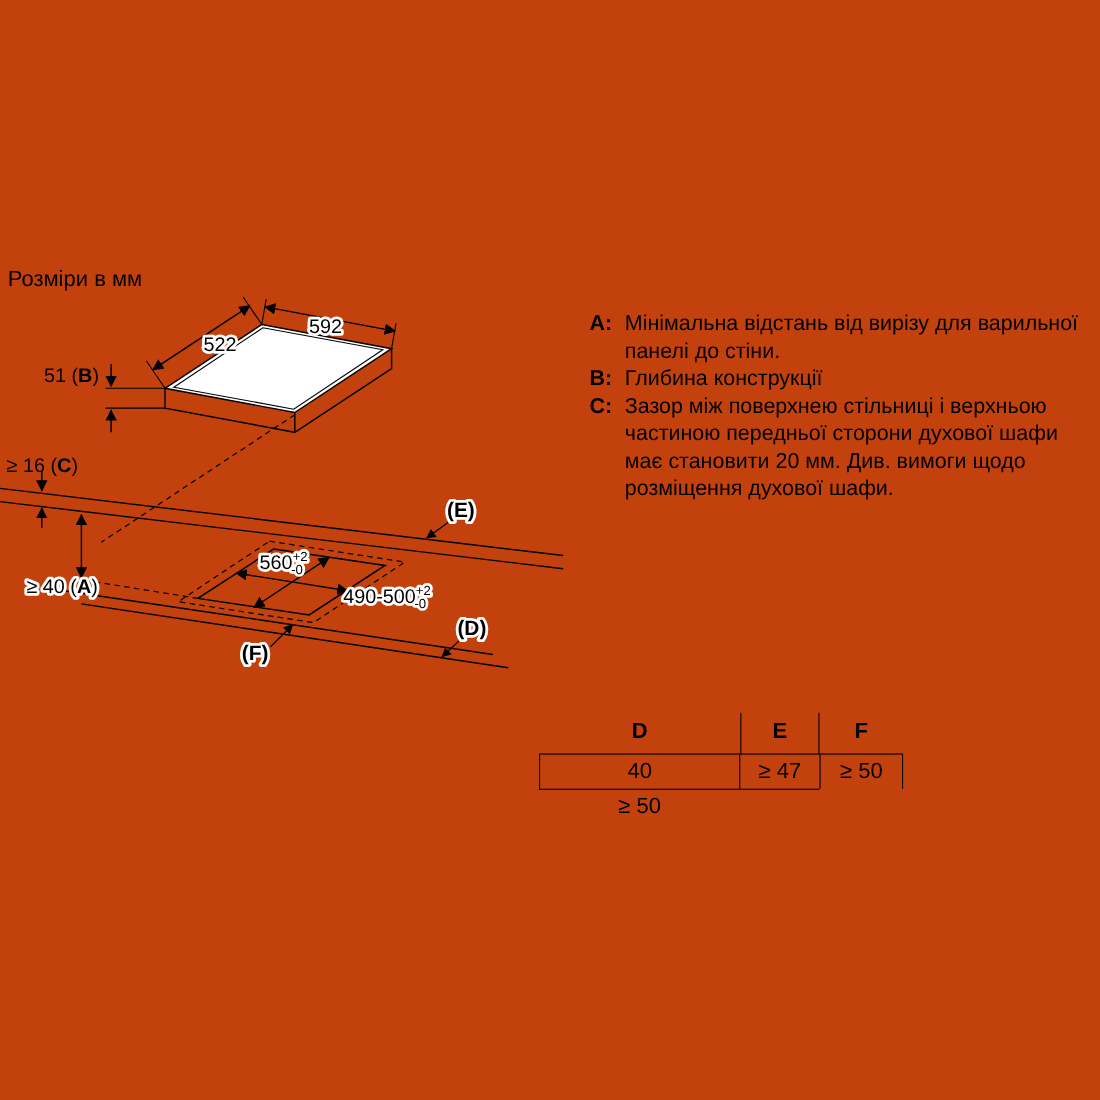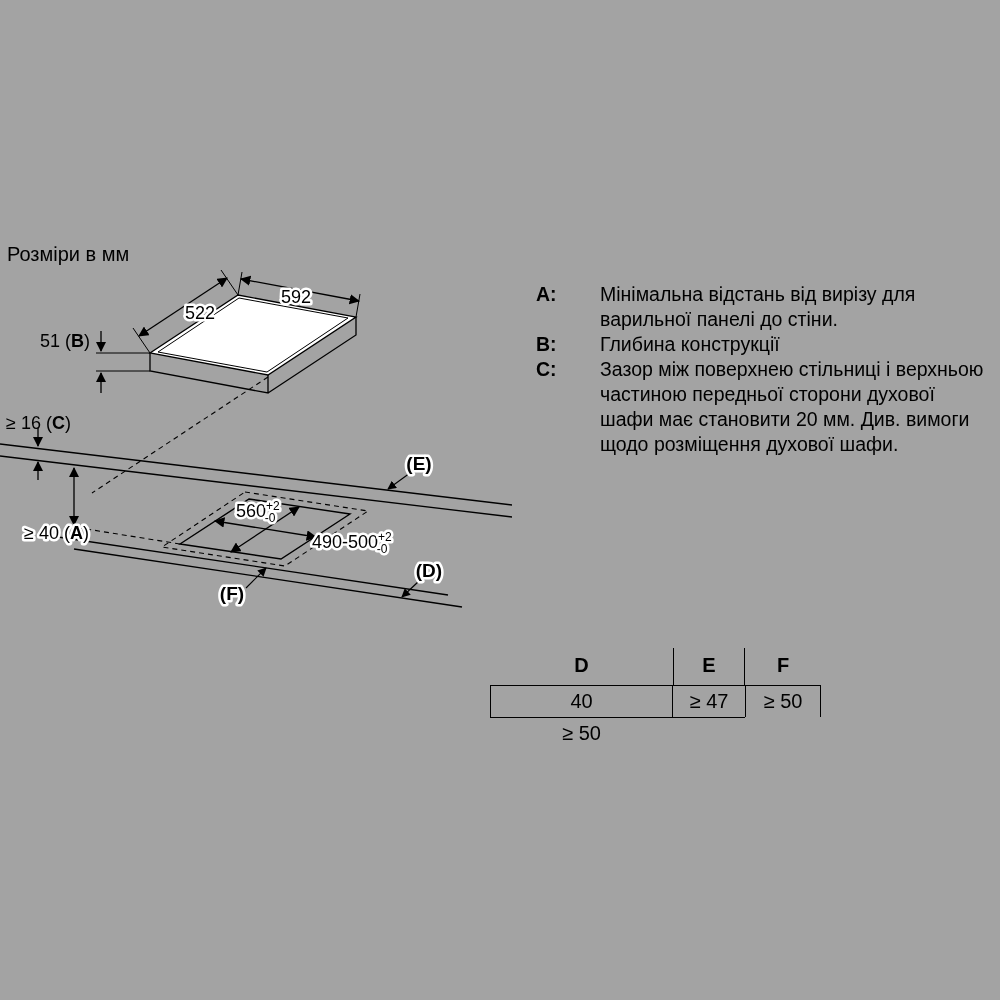--- a/index.html
+++ b/index.html
@@ -1,36 +1,36 @@
 <!DOCTYPE html>
 <html><head>
 <meta charset="utf-8">
 <style>
   html,body{margin:0;padding:0;background:#fff;}
   .canvas{
-    position:relative;width:1000px;height:1000px;background:#a3a3a3;
+    position:relative;width:1000px;height:1000px;background:#c2410c;
     font-family:"Liberation Sans",sans-serif;color:#000;overflow:hidden;
   }
   .page-title{
     position:absolute;left:7px;top:243px;font-size:20px;color:#000;
   }
   .diagram-svg{position:absolute;left:0;top:240px;}
   .dash{stroke-dasharray:5 4;stroke-width:1.1;}
   .dim{font-size:18px;fill:#000;}
   .tol{font-size:12px;fill:#000;}
   .lbl{font-size:19px;font-weight:bold;fill:#000;}
   .halo{paint-order:stroke;stroke:#ffffff;stroke-width:5px;stroke-linejoin:round;}
   .bold{font-weight:bold;}
   .rightcol{
     position:absolute;left:536px;top:282px;width:452px;
     font-size:19.5px;line-height:25px;
   }
   .def{display:flex;}
   .def .k{width:32px;flex:none;font-weight:bold;}
-  .def .t{flex:1;margin-left:32px;}
+  .def .t{flex:1;}
   .note{margin-top:24px;}
   .spec-table{
     position:absolute;left:490px;top:648px;
     display:grid;grid-template-columns:183px 72px 76px;
     font-size:20px;text-align:center;
   }
   .spec-table .hcell{font-weight:bold;height:37px;line-height:34px;border-bottom:1.6px solid #000;}
   .spec-table .cell{height:31px;line-height:30px;}
   .spec-table .r1{border-bottom:1.6px solid #000;}
   .spec-table .c2{border-left:1.6px solid #000;border-right:1.6px solid #000;}

